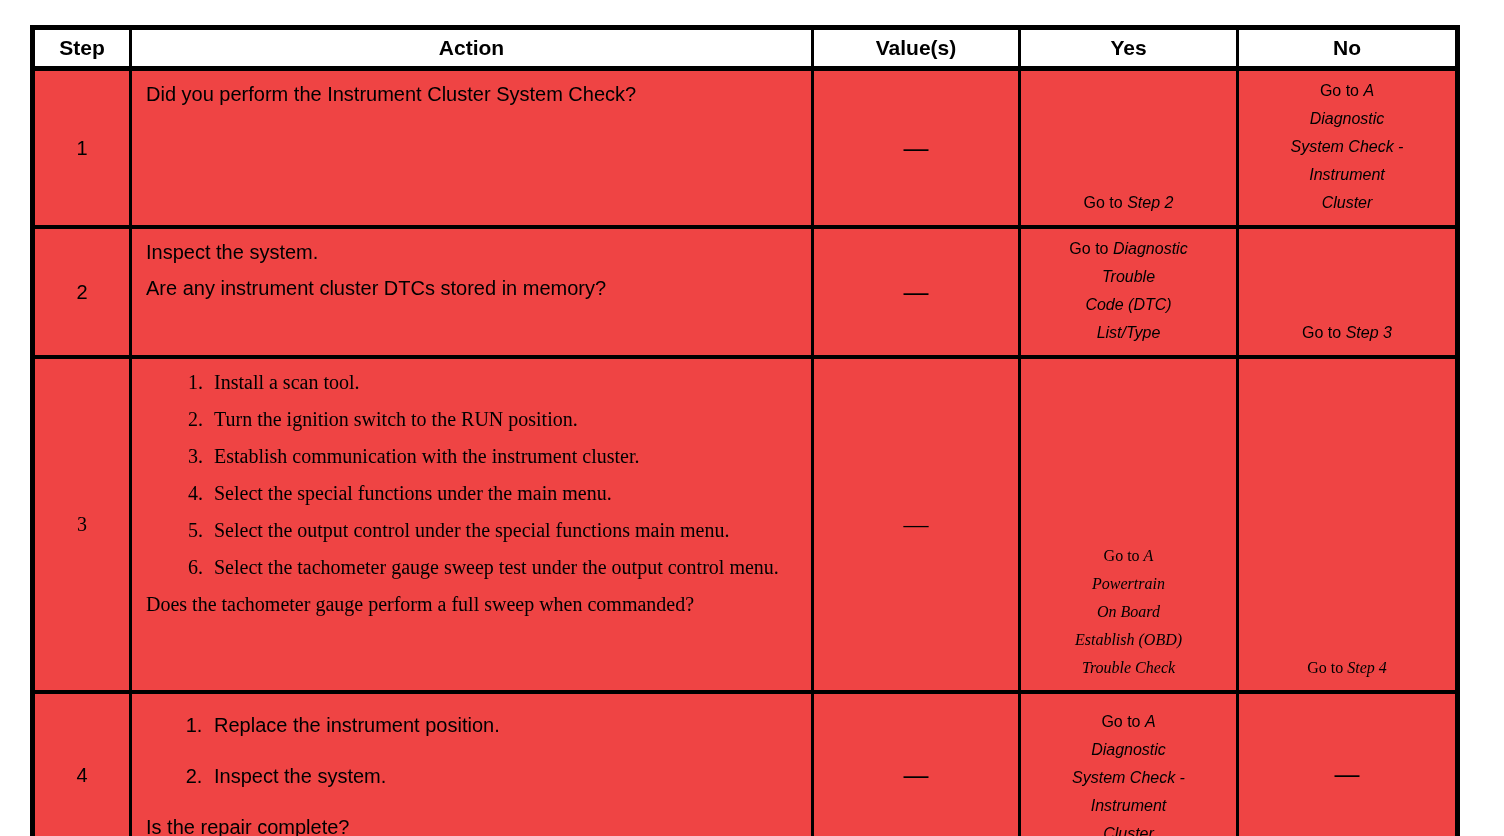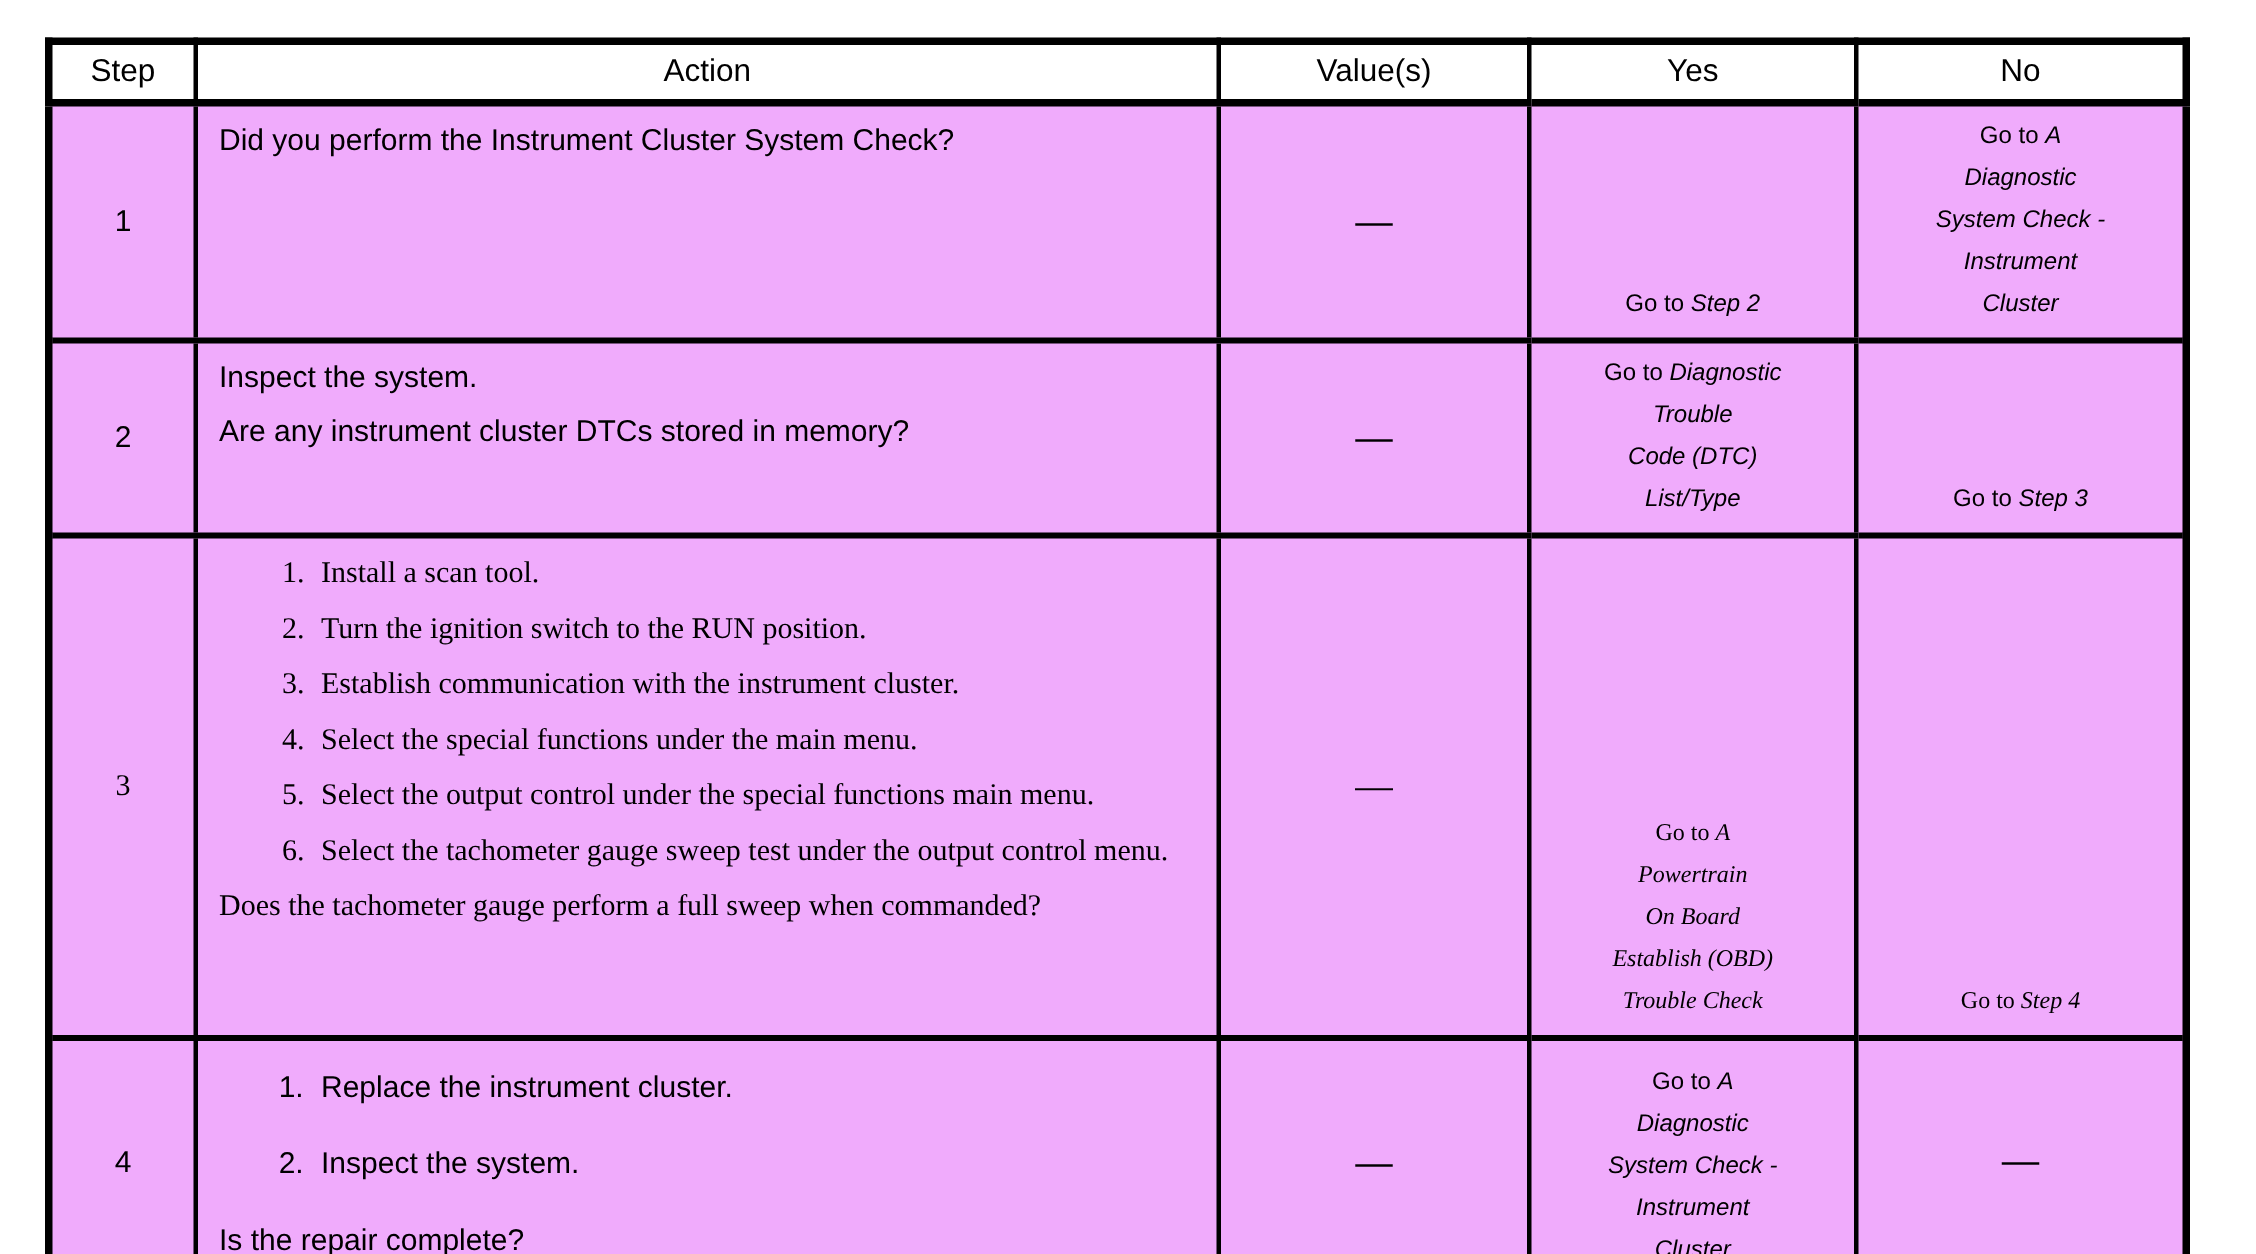--- a/index.html
+++ b/index.html
@@ -15,26 +15,26 @@
   table.diag {
     border-collapse: collapse;
     table-layout: fixed;
     width: 1425px;
     border: 5px solid #000;
   }
   th, td { border: 4px solid #000; border-left-width: 3px; border-right-width: 3px; }
   thead th {
     border-bottom-width: 5px;
     font-size: 21px;
-    font-weight: normal;
+    font-weight: bold;
     text-align: center;
     padding: 6px 4px;
     height: 37px;
   }
-  td { font-size: 20px; vertical-align: top; background: #f0abfc; }
+  td { font-size: 20px; vertical-align: top; background: #ef4444; }
 
   tr.r0 td { height: 150px; }
   tr.r1 td { height: 121px; }
   tr.r2 td { height: 335px; font-family: Liberation Serif, serif; }
   tr.r3 td { height: 142px; }
 
   td.c-step { text-align: center; vertical-align: middle; font-size: 20px; }
 
   td.c-action { padding: 8px 10px 6px 14px; line-height: 27px; }
   td.c-action .para { margin: 2px 0 9px; }
@@ -141,21 +141,21 @@
           <td class="c-no">
             <div class="goto">
               <div><span>Go to </span><span class="it">Step 4</span></div>
             </div>
           </td>
         </tr>
         <tr class="row r3">
           <td class="c-step">4</td>
           <td class="c-action">
             <ol class="steps spaced">
-              <li>Replace the instrument cluster.</li>
+              <li>Replace the instrument position.</li>
               <li>Inspect the system.</li>
             </ol>
             <div class="para">Is the repair complete?</div>
           </td>
           <td class="c-value">—</td>
           <td class="c-yes">
             <div class="goto">
               <div><span>Go to </span><span class="it">A</span></div>
               <div><span class="it">Diagnostic</span></div>
               <div><span class="it">System Check -</span></div>

